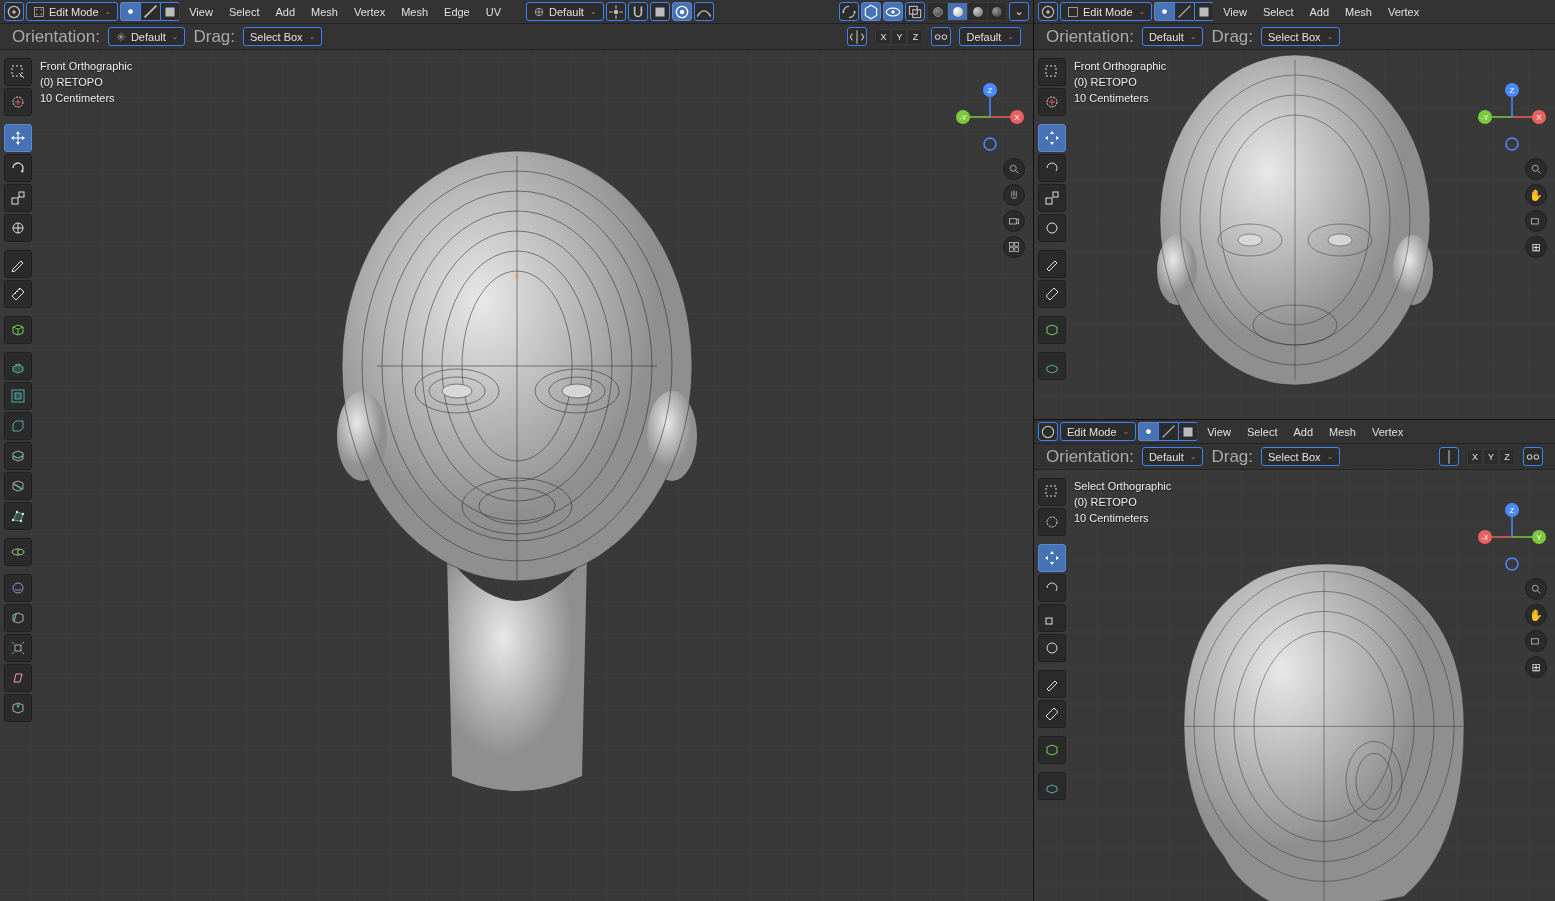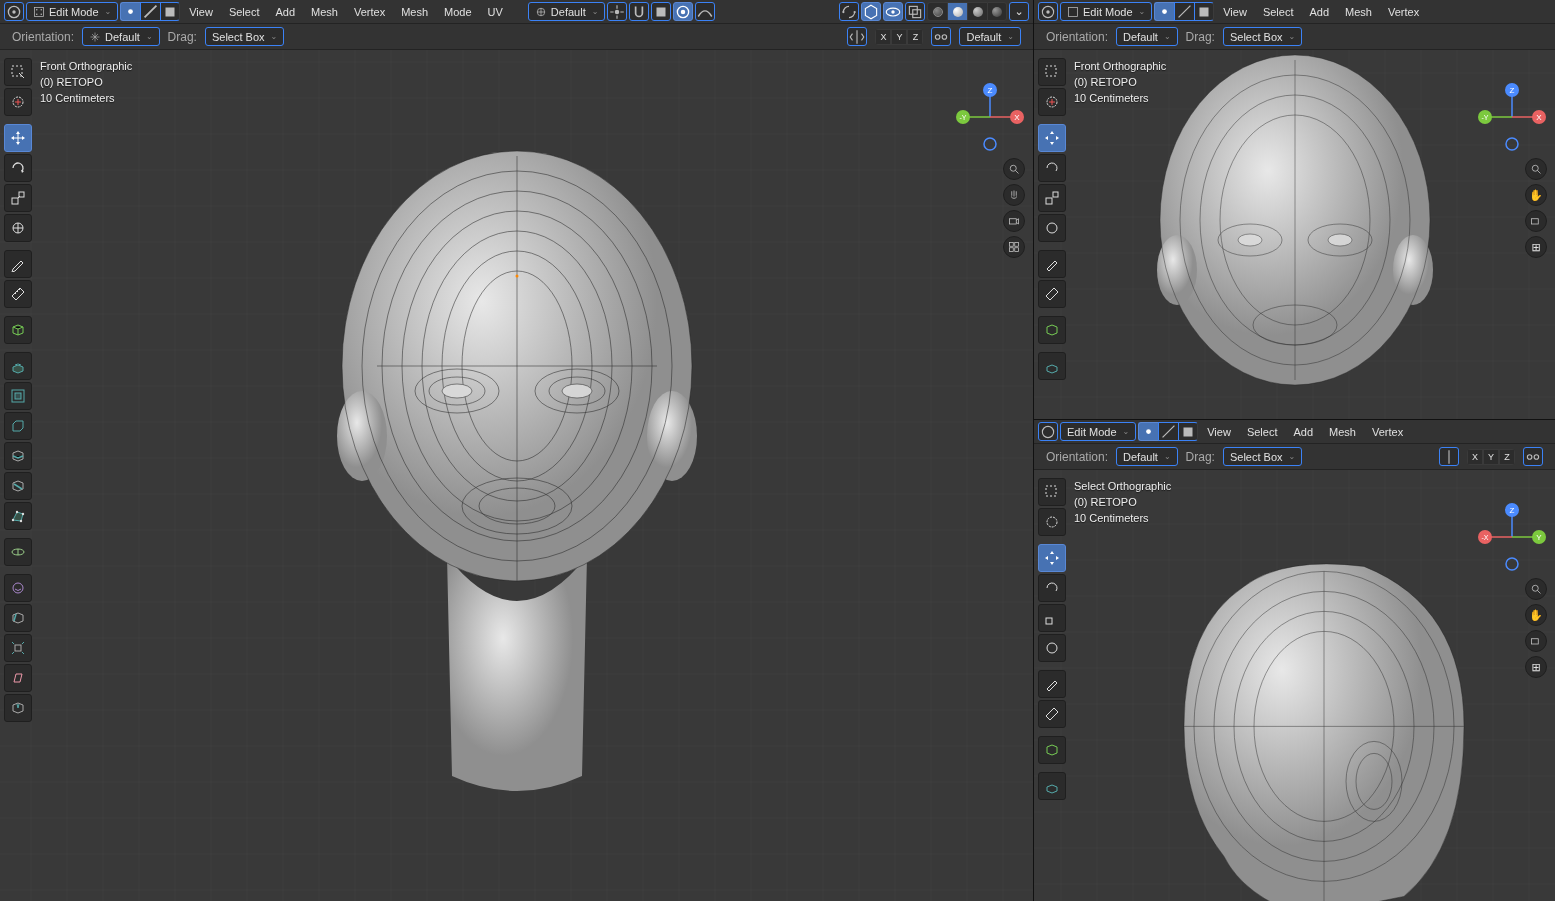--- a/index.html
+++ b/index.html
@@ -26,21 +26,21 @@
 .drop { height: 19px; padding: 0 6px; gap: 4px; }
 .drop::after { content: "⌄"; font-size: 8px; color: #888; margin-left: 2px; }
 .icobtn { width: 20px; height: 19px; }
 .icobtn.on, .tgl.on { background: #4772b3; border-color: #5988d6; }
 .menu { background: transparent; border: none; padding: 3px 7px; cursor: pointer; font-size: 11px; color: #e0e0e0; }
 .spacer { flex: 1; }
 .seg { display: flex; gap: 0; }
 .seg .icobtn { border-radius: 0; border-right: none; }
 .seg .icobtn:first-child { border-radius: 3px 0 0 3px; }
 .seg .icobtn:last-child { border-radius: 0 3px 3px 0; border-right: 1px solid #3b3b3b; }
-.lbl { color: #aaa; font-size: 12px; }
+.lbl { color: #aaa; font-size: 17px; }
 
 .viewport { flex: 1; position: relative; background: #393939; overflow: hidden;
   background-image: linear-gradient(#4242427a 1px, transparent 1px), linear-gradient(90deg, #4242427a 1px, transparent 1px);
   background-size: 36px 36px; background-position: 50% 50%; }
 .info { position: absolute; top: 8px; left: 40px; line-height: 16px; color: #eee; text-shadow: 0 1px 1px #0009; }
 .toolbar { position: absolute; left: 4px; top: 8px; width: 28px; display: flex; flex-direction: column; gap: 2px; }
 .tool { width: 28px; height: 28px; border-radius: 3px; background: #2b2b2b; border: 1px solid #1f1f1f; display: flex; align-items: center; justify-content: center; cursor: pointer; }
 .tool.gap { height: 4px; background: transparent; border: none; }
 .tool.on { background: #4772b3; border-color: #5988d6; }
 .tool svg { width: 16px; height: 16px; }
@@ -97,21 +97,21 @@
             <rect x="4" y="4" width="8" height="8" fill="#bbb"></rect>
           </svg>
         </button>
     </div>
     <button class="menu">View</button>
     <button class="menu">Select</button>
     <button class="menu">Add</button>
     <button class="menu">Mesh</button>
     <button class="menu">Vertex</button>
     <button class="menu">Mesh</button>
-    <button class="menu">Mode</button>
+    <button class="menu">Edge</button>
     <button class="menu">UV</button>
     <div style="width:14px"></div>
     <button class="drop">
         <svg width="12" height="12" viewBox="0 0 16 16">
           <circle cx="8" cy="8" r="5" fill="none" stroke="#bbb"></circle>
           <path d="M8 3v10M3 8h10" stroke="#bbb"></path>
         </svg>
         <span>Default</span>
       </button>
     <button class="icobtn">

